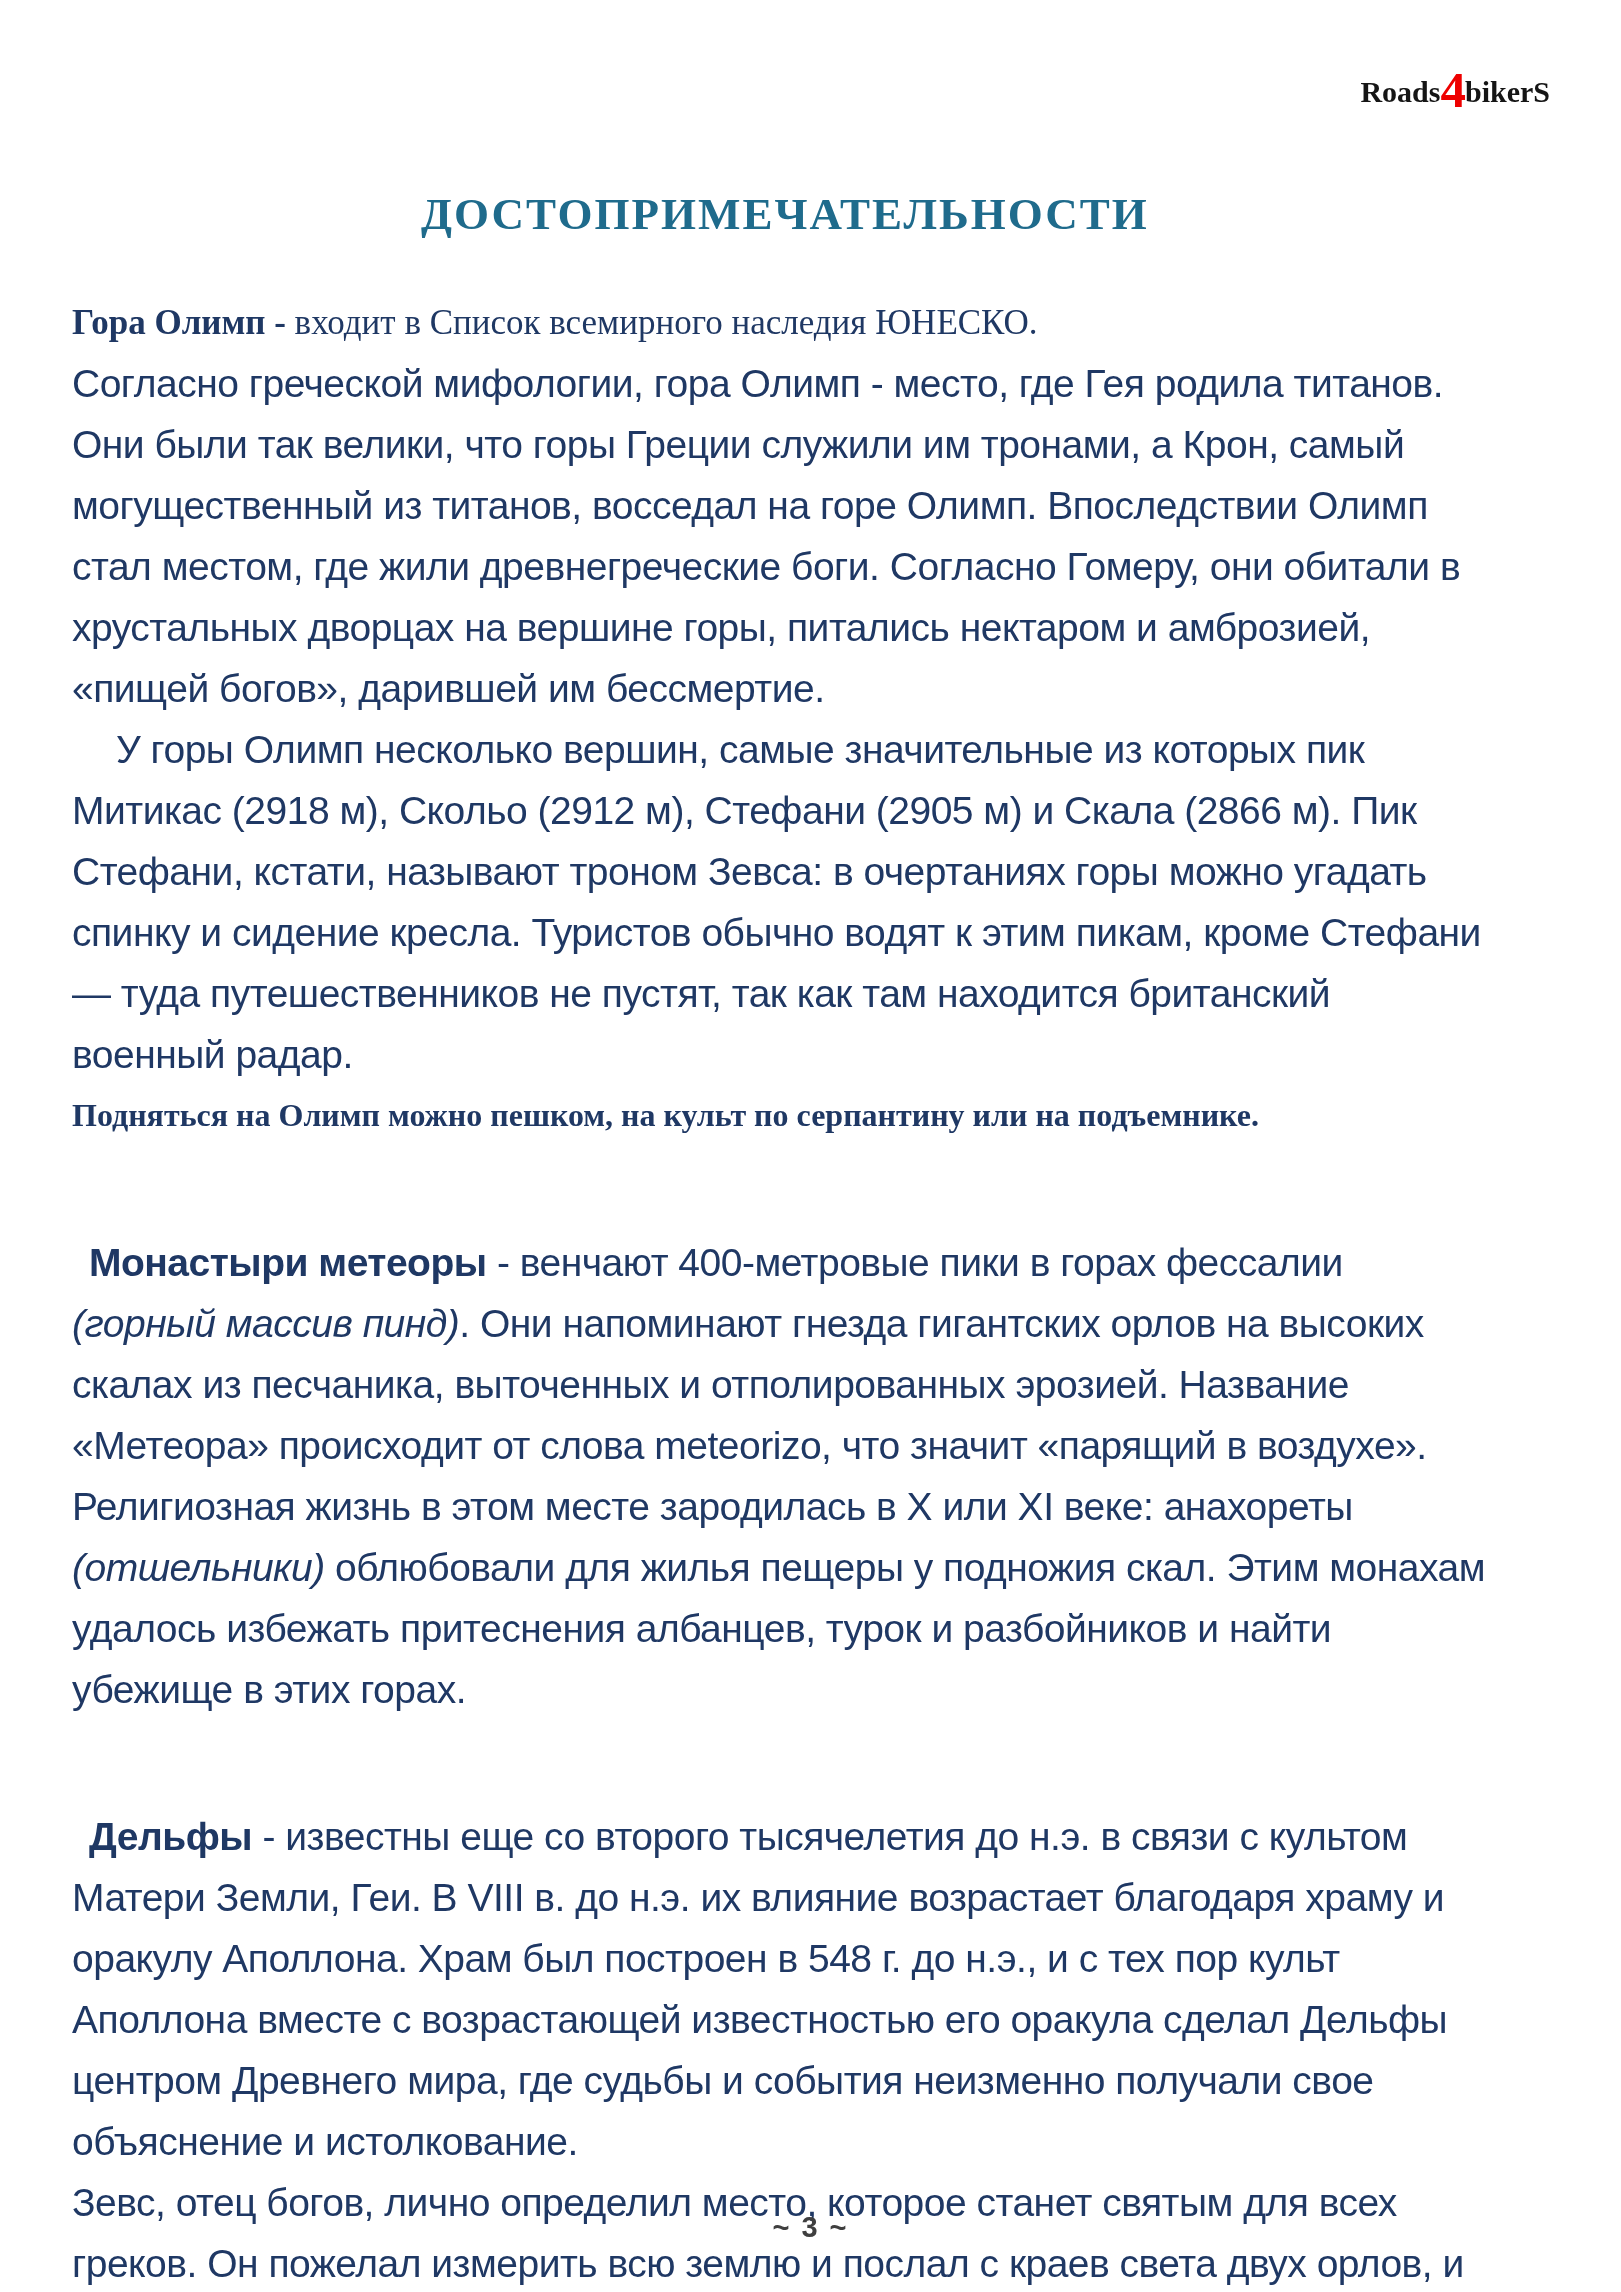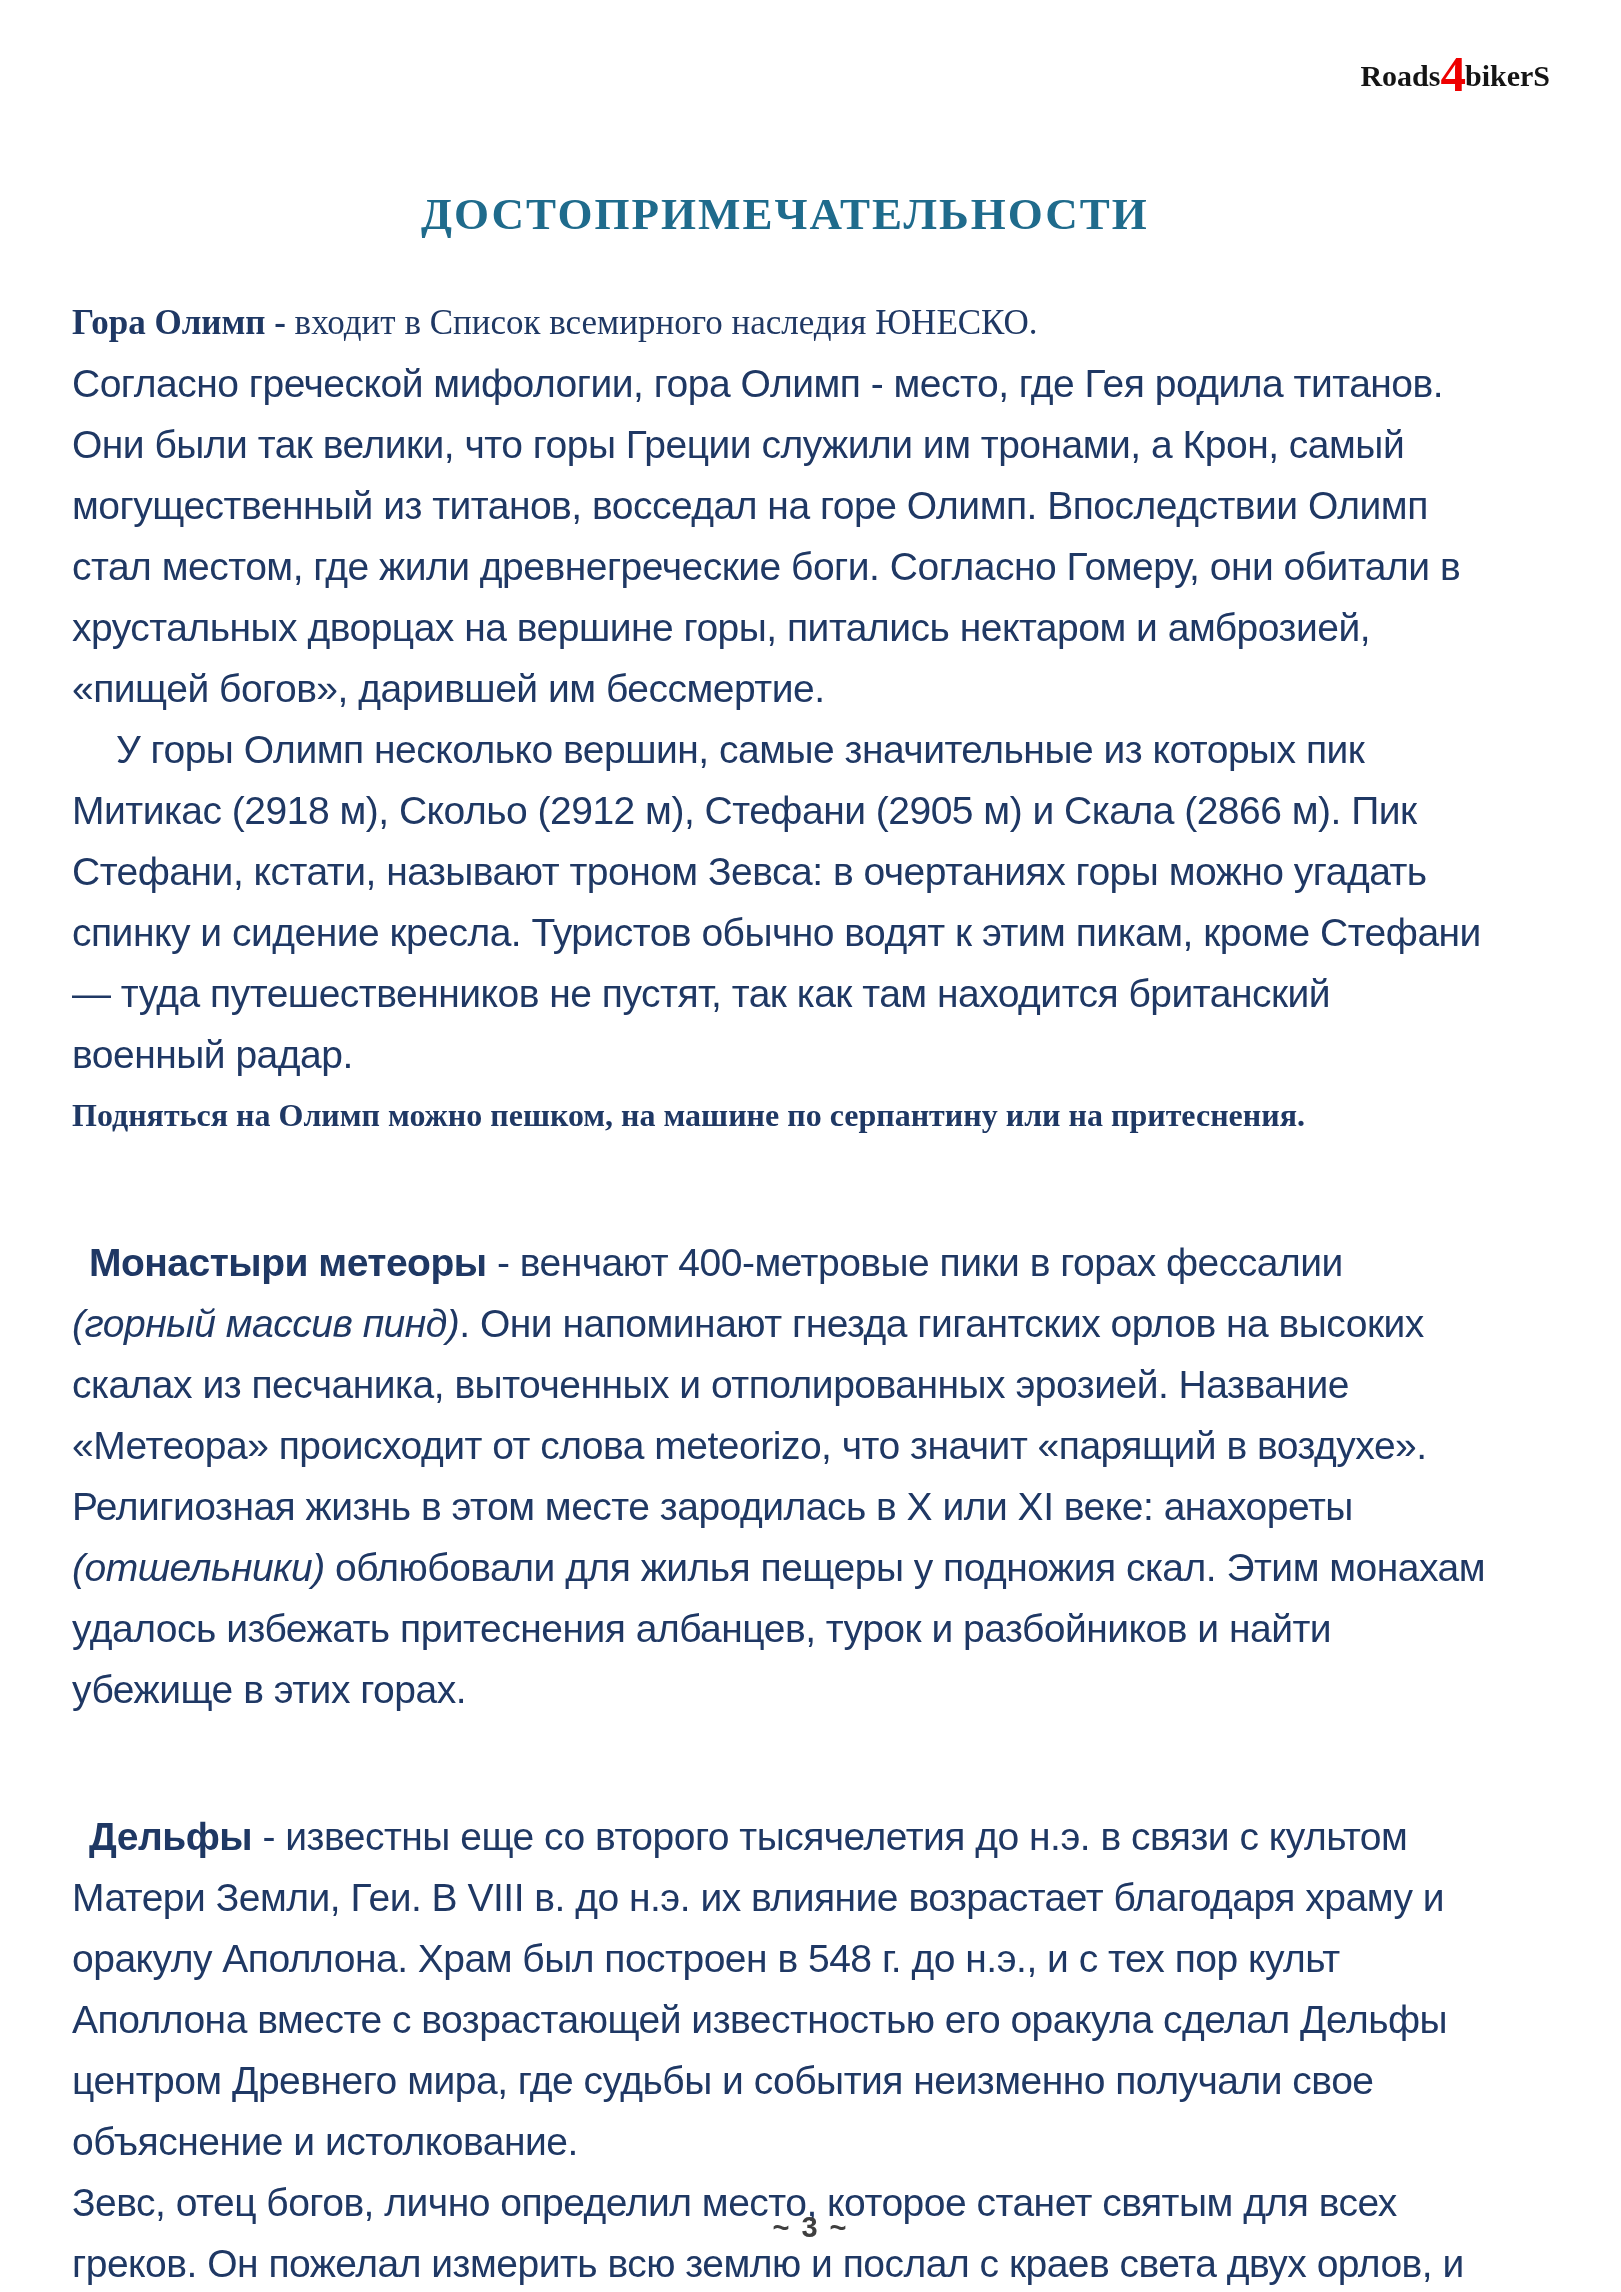--- a/index.html
+++ b/index.html
@@ -12,21 +12,21 @@
     width: 1621px;
     height: 2293px;
     background: var(--c-page_background, #ffffff);
     font-family: "Liberation Sans", sans-serif;
     overflow: hidden;
   }
 
   
   .logo {
     position: absolute;
-    top: 49px;
+    top: 65px;
     right: 71px;
     font-family: "Liberation Serif", serif;
     font-weight: bold;
     font-size: 30px;
     line-height: 1;
     color: var(--c-logo_black, #151515);
     white-space: nowrap;
     margin-left: 20px;
   }
   .logo .logo-4 {
@@ -107,21 +107,21 @@
   <h1 class="title">ДОСТОПРИМЕЧАТЕЛЬНОСТИ</h1>
 
   <main class="content">
 
     <p class="serif-line"><strong>Гора Олимп - </strong><span>входит в Список всемирного наследия ЮНЕСКО.</span></p>
 
     <p class="body-para">Согласно греческой мифологии, гора Олимп - место, где Гея родила титанов. Они были так велики, что горы Греции служили им тронами, а Крон, самый могущественный из титанов, восседал на горе Олимп. Впоследствии Олимп стал местом, где жили древнегреческие боги. Согласно Гомеру, они обитали в хрустальных дворцах на вершине горы, питались нектаром и амброзией, «пищей богов», дарившей им бессмертие.</p>
 
     <p class="body-para indent">У горы Олимп несколько вершин, самые значительные из которых пик Митикас (2918 м), Скольо (2912 м), Стефани (2905 м) и Скала (2866 м). Пик Стефани, кстати, называют троном Зевса: в очертаниях горы можно угадать спинку и сидение кресла. Туристов обычно водят к этим пикам, кроме Стефани — туда путешественников не пустят, так как там находится британский военный радар.</p>
 
-    <p class="serif-bold-line">Подняться на Олимп можно пешком, на машине по серпантину или на притеснения.</p>
+    <p class="serif-bold-line">Подняться на Олимп можно пешком, на культ по серпантину или на подъемнике.</p>
 
     <p class="body-para section-gap"><span class="lead-bold">Монастыри метеоры</span><span> - венчают 400-метровые пики в горах фессалии </span><em>(горный массив пинд)</em><span>. Они напоминают гнезда гигантских орлов на высоких скалах из песчаника, выточенных и отполированных эрозией. Название «Метеора» происходит от слова meteorizo, что значит «парящий в воздухе». Религиозная жизнь в этом месте зародилась в X или XI веке: анахореты </span><em>(отшельники)</em><span> облюбовали для жилья пещеры у подножия скал. Этим монахам удалось избежать притеснения албанцев, турок и разбойников и найти убежище в этих горах.</span></p>
 
     <p class="body-para section-gap"><span class="lead-bold">Дельфы</span><span> - известны еще со второго тысячелетия до н.э. в связи с культом Матери Земли, Геи. В VIII в. до н.э. их влияние возрастает благодаря храму и оракулу Аполлона. Храм был построен в 548 г. до н.э., и с тех пор культ Аполлона вместе с возрастающей известностью его оракула сделал Дельфы центром Древнего мира, где судьбы и события неизменно получали свое объяснение и истолкование.</span></p>
 
     <p class="body-para">Зевс, отец богов, лично определил место, которое станет святым для всех греков. Он пожелал измерить всю землю и послал с краев света двух орлов, и они встретились на пифийской скале, на Парнасе. Эта встреча обозначила, что там находился центр мира, пуп земли, где и следовало заложить город Дельфы.</p>
 
   </main>
 
   <footer class="footer">~ 3 ~</footer>

